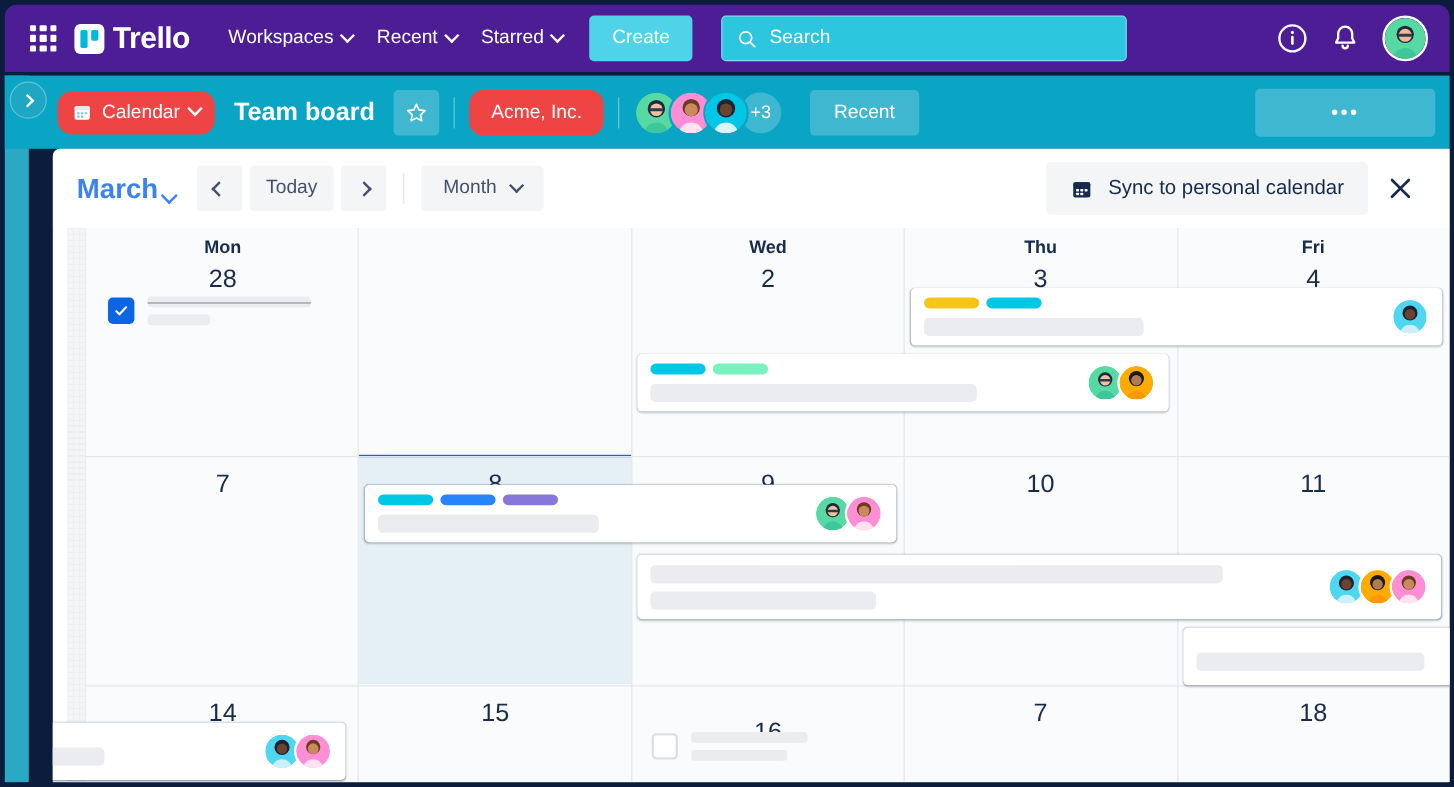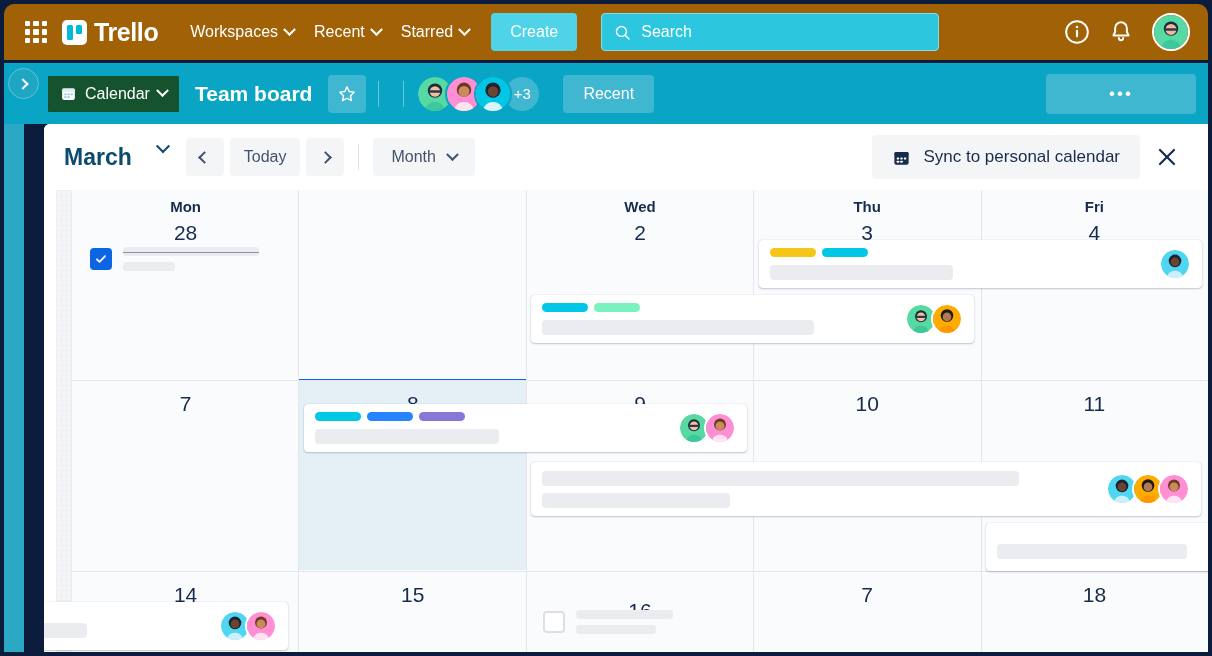--- a/index.html
+++ b/index.html
@@ -12,21 +12,21 @@
   #frame {
     position: relative;
     width: 1212px; height: 656px;
     background: #0b1c3d;
     border-radius: 14px;
     overflow: hidden;
   }
   
   #topnav {
     position: absolute; left: 4px; top: 4px; right: 4px; height: 56px;
-    background: #a16207;
+    background: #4c1d95;
     border-radius: 10px 10px 0 0;
     display: flex; align-items: center; gap: 0;
     padding: 4px 14px;
   }
   .grid-icon {
     width: 28px; height: 28px; margin-left: 4px; margin-right: 12px;
     display: grid; grid-template-columns: repeat(3,1fr); grid-template-rows: repeat(3,1fr);
     gap: 3px; padding: 3px; cursor: pointer;
   }
   .grid-icon i { background: #fff; border-radius: 1px; display: block; }
@@ -77,21 +77,21 @@
   #sidebar-toggle {
     position: absolute; left: 8px; top: 68px; width: 31px; height: 31px;
     border-radius: 50%; background: #1fa6c3; border: 1px solid #5ec4d8;
     display: flex; align-items: center; justify-content: center; cursor: pointer; z-index: 5;
   }
   #sidebar-toggle .arr {
     width: 8px; height: 8px; border-right: 2px solid #fff; border-top: 2px solid #fff;
     transform: rotate(45deg); margin-left: -2px;
   }
   .bb-btn {
-    background: #14532d; color: #fff; border-radius: 1px;
+    background: #ef4444; color: #fff; border-radius: 12px;
     display: flex; align-items: center; gap: 8px; font-size: 16px;
     padding: 9px 12px; cursor: pointer; white-space: nowrap;
   }
   .board-title { color: #fff; font-size: 21px; font-weight: bold; margin: 0 16px; white-space: nowrap;}
   .icon-sq {
     width: 38px; height: 38px; background: #3fb7d1; border-radius: 4px;
     display: flex; align-items: center; justify-content: center; cursor: pointer; color: #fff;
   }
   .vdiv { width: 1px; height: 26px; background: #67c6d9; margin: 0 12px; }
   .members { display: flex; align-items: center; }
@@ -113,22 +113,22 @@
   }
   
   #panel {
     position: absolute; left: 44px; top: 124px; right: 4px; bottom: 4px;
     background: #fff; border-radius: 6px 0 0 0; overflow: hidden;
   }
   #cal-toolbar {
     height: 66px; display: flex; align-items: center; padding: 0 20px; background:#fff;
   }
   .month-label {
-    font-size: 23px; font-weight: bold; color: #0c4a6e;
-    display: flex; align-items: flex-start; gap: 26px; cursor: pointer; margin-right: 18px;
+    font-size: 23px; font-weight: bold; color: #3b82f6;
+    display: flex; align-items: flex-end; gap: 4px; cursor: pointer; margin-right: 18px;
   }
   .month-label .chev { width: 10px; height: 10px; border-width: 2.5px; }
   .tb-btn {
     background: #f4f5f7; color: #42526e; border-radius: 4px;
     height: 38px; display: flex; align-items: center; justify-content: center;
     font-size: 16px; cursor: pointer; padding: 0 14px;
   }
   .tb-arrow { width: 38px; padding: 0; font-size: 0; }
   .tb-arrow .a { width: 9px; height: 9px; border-left: 2px solid #42526e; border-bottom: 2px solid #42526e;}
   .tb-arrow.next .a { transform: rotate(225deg); }
@@ -283,20 +283,21 @@
 
     <div class="board-title">Team board</div>
 
     <div class="icon-sq">
       <svg width="20" height="20" viewBox="0 0 24 24" fill="none">
         <path d="M12 3.5l2.6 5.5 6 .8-4.4 4.2 1.1 6-5.3-2.9-5.3 2.9 1.1-6L3.4 9.8l6-.8z" stroke="#fff" stroke-width="1.7" stroke-linejoin="round"></path>
       </svg>
     </div>
 
     <div class="vdiv"></div>
+    <div class="bb-btn" style="padding:10px 18px;">Acme, Inc.</div>
     <div class="vdiv"></div>
 
     <div class="members">
       <span class="avatar">
         <svg viewBox="0 0 40 40" width="100%" height="100%">
           <circle cx="20" cy="20" r="20" fill="#57d9a3"></circle>
           <circle cx="20" cy="16" r="8.5" fill="#1e2a3a"></circle>
           <circle cx="20" cy="17" r="6.2" fill="#f2bfa0"></circle>
           <rect x="13" y="15.5" width="14" height="3" rx="1.5" fill="#2b3a4d"></rect>
           <path d="M8 40c1.5-7 6-10.5 12-10.5S30.5 33 32 40z" fill="#3ec79a"></path>

